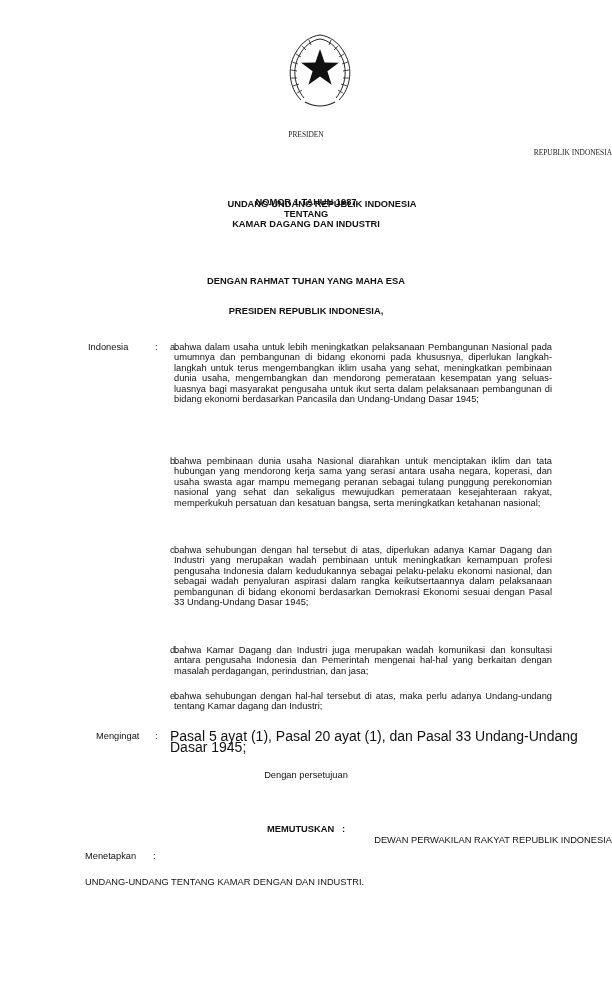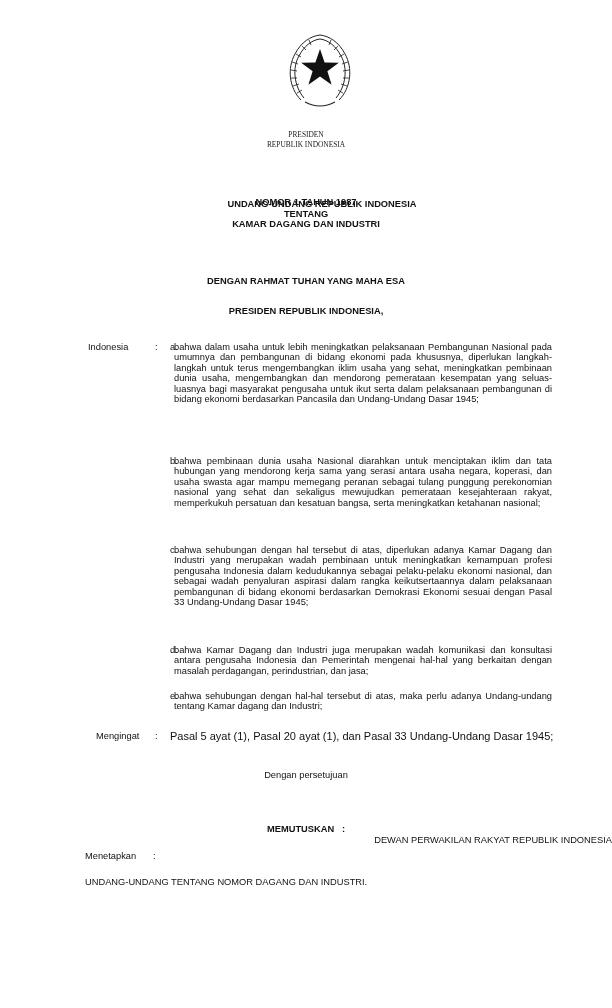--- a/index.html
+++ b/index.html
@@ -10,21 +10,21 @@
                 font-size:7.4px; color:#222; line-height:9px;font-family:Liberation Serif, serif; }
   .title { position:absolute; left:0; width:612px; text-align:center;
            font-weight:bold; font-size:9.3px; line-height:10.4px; }
   .center { position:absolute; left:0; width:612px; text-align:center;
             font-size:9.3px; line-height:11px; }
   .lbl { position:absolute; left:88px; font-size:9.3px; line-height:11px; }
   .colon { position:absolute; left:155px; font-size:9.3px; line-height:11px; }
   .item { position:absolute; left:170px; width:382px; font-size:9.3px; line-height:10.4px; }
   .item .letter { position:absolute; left:0; top:0; }
   .item .txt { margin-left:4px; text-align:justify; text-align-last:left; }
-  .pasal { position:absolute; left:170px; font-size:11px; line-height:11px; }
+  .pasal { position:absolute; left:170px; font-size:14px; line-height:11px; }
 </style>
 </head>
 <body>
 
 <div class="emblem">
   <svg width="74" height="100" viewBox="0 0 74 100">
     <g fill="none" stroke="#222" stroke-width="1">
       <path d="M18 78 C6 66 4 46 12 32 C18 20 28 14 37 13"></path>
       <path d="M56 78 C68 66 70 46 62 32 C56 20 46 14 37 13"></path>
       <path d="M21 76 C11 64 9 46 16 34 C21 24 29 18 37 17"></path>
@@ -46,21 +46,21 @@
       <line x1="61" y1="32" x2="56" y2="35"></line>
         <line x1="55" y1="24" x2="51" y2="28"></line>
       <line x1="48" y1="18" x2="46" y2="23"></line>
         <line x1="60" y1="71" x2="55" y2="68"></line>
     </g>
     <path d="M22 80 Q37 88 52 80" fill="none" stroke="#222" stroke-width="1.2"></path>
     <polygon fill="#111" points="37,27 41.6,40.5 55.8,40.7 44.4,49.2 48.6,62.8 37,54.5 25.4,62.8 29.6,49.2 18.2,40.7 32.4,40.5"></polygon>
   </svg>
 </div>
 <div class="emblem-cap" style="top:130px;">PRESIDEN</div>
-<div class="emblem-cap" style="top:140px;">REPUBLIK INDONESIA</div>
+<div class="emblem-cap" style="top:148px;text-align:right;">REPUBLIK INDONESIA</div>
 
 <div class="title" style="top:199px;margin-left:16px;">UNDANG-UNDANG REPUBLIK INDONESIA</div>
 <div class="title" style="top:181px;margin-top:16px;">NOMOR 1 TAHUN 1987</div>
 <div class="title" style="top:209px;">TENTANG</div>
 <div class="title" style="top:219px;">KAMAR DAGANG DAN INDUSTRI</div>
 
 <div class="title" style="top:276px;">DENGAN RAHMAT TUHAN YANG MAHA ESA</div>
 <div class="title" style="top:306px;">PRESIDEN REPUBLIK INDONESIA,</div>
 
 <div class="lbl" style="top:342px;">Indonesia</div>
@@ -90,13 +90,13 @@
 <div class="lbl" style="top:731px;padding-left:8px;">Mengingat</div>
 <div class="colon" style="top:731px;">:</div>
 <div class="pasal" style="top:731px;">Pasal 5 ayat (1), Pasal 20 ayat (1), dan Pasal 33 Undang-Undang Dasar 1945;</div>
 
 <div class="center" style="top:770px;">Dengan persetujuan</div>
 <div class="center" style="top:835px;text-align:right;">DEWAN PERWAKILAN RAKYAT REPUBLIK INDONESIA</div>
 <div class="title" style="top:824px; white-space:pre;">MEMUTUSKAN   :</div>
 
 <div class="lbl" style="top:851px; left:85px;">Menetapkan</div>
 <div class="colon" style="top:851px; left:153px;">:</div>
-<div class="lbl" style="top:877px; left:85px;">UNDANG-UNDANG TENTANG NOMOR DAGANG DAN INDUSTRI.</div>
+<div class="lbl" style="top:877px; left:85px;">UNDANG-UNDANG TENTANG KAMAR DENGAN DAN INDUSTRI.</div>
 
 </body></html>

